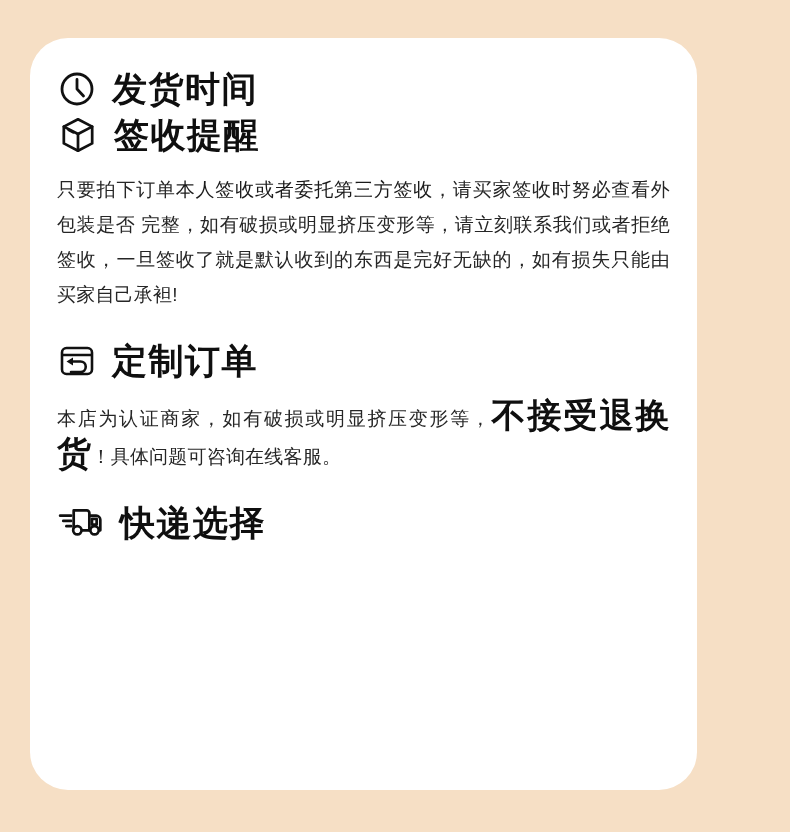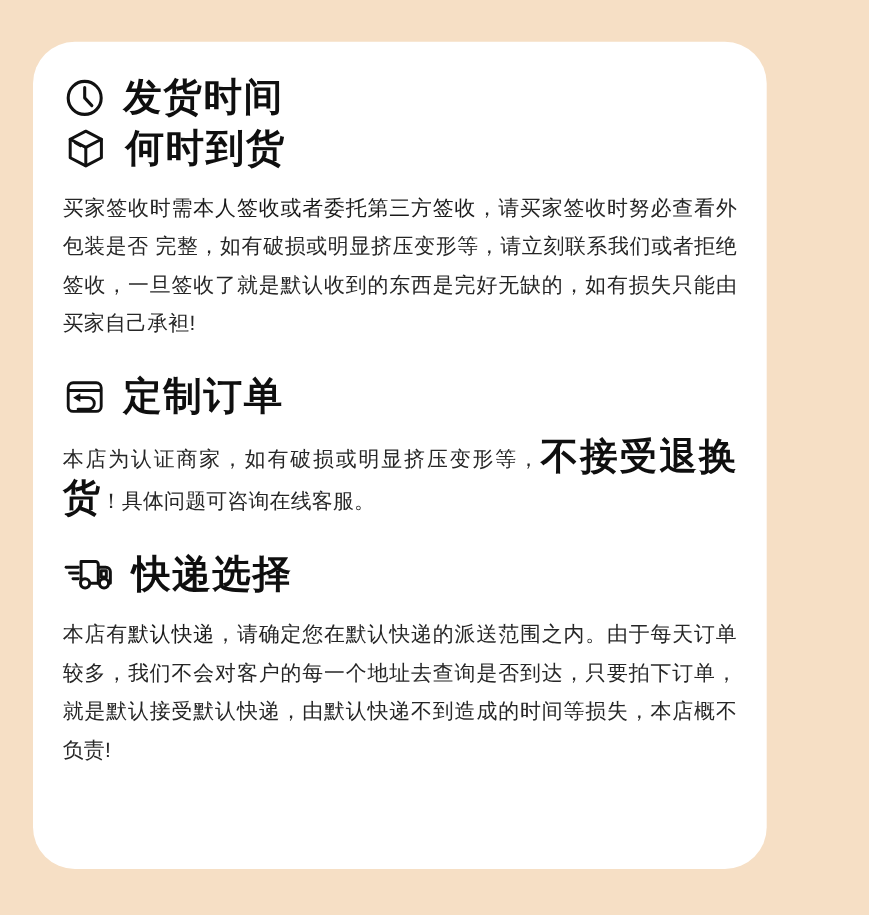--- a/index.html
+++ b/index.html
@@ -72,23 +72,23 @@
   <div class="sec">
     <div class="sec-header">
       <span class="sec-icon">
         <svg width="42" height="42" viewBox="0 0 40 40" fill="none" stroke="#111" stroke-width="2.6" stroke-linecap="round" stroke-linejoin="round">
           <path d="M20 5 L33.5 12 V28 L20 35 L6.5 28 V12 Z"></path>
           <path d="M6.5 12 L20 19 L33.5 12"></path>
           <path d="M20 19 V35"></path>
           <path d="M11 15 L15.5 17.5"></path>
         </svg>
       </span>
-      <h2 class="sec-title">何时到货</h2>
+      <h2 class="sec-title">签收提醒</h2>
     </div>
-    <p class="sec-body"><span>买家签收时需</span><span class="b">本人签收或者委托第三方签收</span><span>，请买家签收时努必查看外包装是否 完整，如有破损或明显挤压变形等，请立刻联系我们或者拒绝签收，一旦签收了就是默认收到的东西是完好无缺的，如有损失只能由买家自己承袒!</span></p>
+    <p class="sec-body"><span>只要拍下订单</span><span class="b">本人签收或者委托第三方签收</span><span>，请买家签收时努必查看外包装是否 完整，如有破损或明显挤压变形等，请立刻联系我们或者拒绝签收，一旦签收了就是默认收到的东西是完好无缺的，如有损失只能由买家自己承袒!</span></p>
   </div>
 
   <div class="sec">
     <div class="sec-header">
       <span class="sec-icon">
         <svg width="40" height="40" viewBox="0 0 40 40" fill="none" stroke="#111" stroke-width="2.6" stroke-linecap="round" stroke-linejoin="round">
           <rect x="5" y="7" width="30" height="26" rx="4.5"></rect>
           <path d="M5.5 14 H34.5"></path>
           <path d="M15.5 20.5 H23.5 A5.25 5.25 0 0 1 23.5 31 H14"></path>
           <path d="M16 16.5 L9.5 20.5 L16 24.5 Z" fill="#111" stroke="none"></path>
@@ -108,16 +108,15 @@
           <path d="M9 23 H13.5"></path>
           <path d="M16 8 H28.5 A2.5 2.5 0 0 1 31 10.5 V27 H16 V8 Z"></path>
           <path d="M31 13 H37.5 A4 4 0 0 1 41.5 17 V27 H31"></path>
           <path d="M33.5 16 H38 V21.5 H33.5 Z"></path>
           <circle cx="19.5" cy="27" r="4" fill="#fff"></circle>
           <circle cx="36" cy="27" r="4" fill="#fff"></circle>
         </svg>
       </span>
       <h2 class="sec-title">快递选择</h2>
     </div>
-    <p class="sec-body"><span>本店有</span><span class="b">默认快递</span><span>，请确定您在默认快递的派送范围之内。由于每天订单较多，我们不会对客户的每一个地址去查询是否到达，只要拍下订单，就是默认接受默认快递，由默认快递不到造成的时间等损失，本店概不负责!</span></p>
   </div>
 
 </div>
 
 </body></html>

